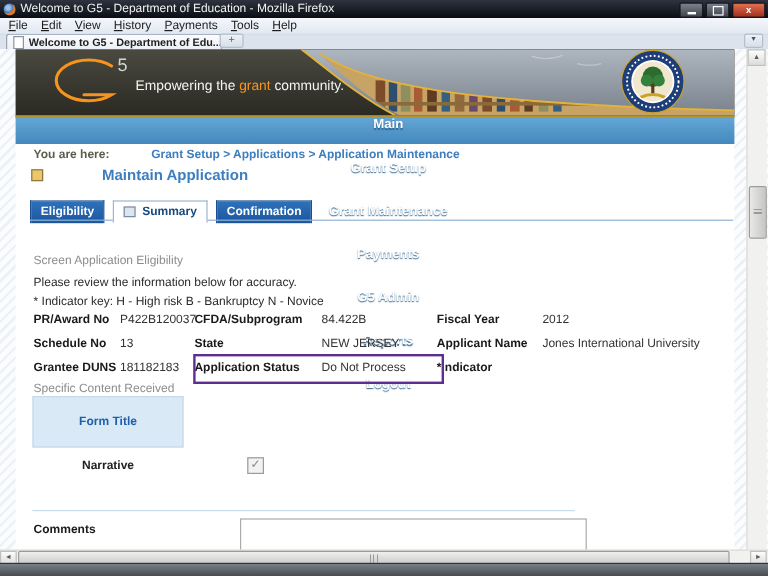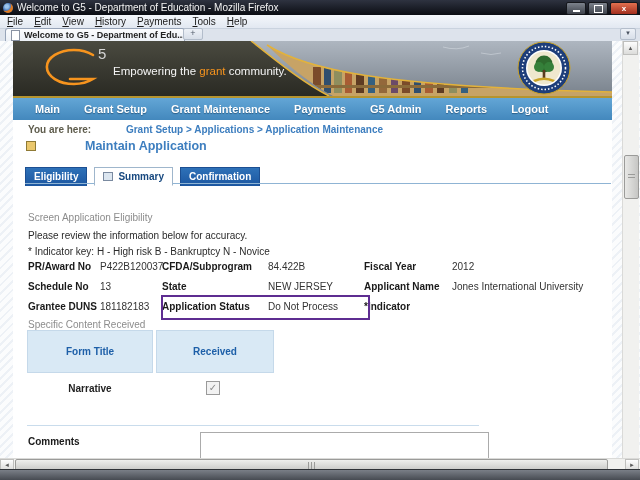--- a/index.html
+++ b/index.html
@@ -44,21 +44,21 @@
   .vp{position:absolute;top:41px;left:0;right:0;bottom:10px;overflow:hidden;
     background:repeating-linear-gradient(315deg,#EDF1F6 0 2px,#FBFCFD 2px 6px);}
   .panel{position:absolute;left:13px;top:0;width:599px;height:100%;background:#fff;}
 
   
   .banner{position:absolute;left:0;top:0;width:599px;height:55px;overflow:hidden;
     border-bottom:2px solid #B5942F;background:#3B3B32;}
   
   .navbar{position:absolute;left:0;top:57px;width:599px;height:22px;
     background:linear-gradient(#63A6D6,#4388BD);display:flex;align-items:center;
-    gap:24px;padding-left:22px;box-sizing:border-box;}
+    gap:24px;padding-left:22px;box-sizing:border-box;flex-direction:column;}
   .nav-item{color:#fff;font-size:11px;font-weight:bold;text-shadow:0 1px 1px #2c5f88;cursor:pointer;}
 
   .crumb{position:absolute;left:15px;top:83px;font-size:10px;font-weight:bold;color:#5E5C4C;}
   .crumb .links{color:#3D7EBF;margin-left:32px;}
   .h1row{position:absolute;left:13px;top:98px;display:flex;align-items:center;gap:9px;}
   .bullet{width:8px;height:8px;background:#EAC76C;border:1px solid #8F7A35;}
   .h1{color:#3D7EBF;font-size:12.5px;font-weight:bold;padding-left:40px;}
 
   
   .ptabs{position:absolute;left:12px;top:126px;display:flex;gap:7px;}
@@ -272,21 +272,20 @@
       <span class="fvalue">Do Not Process</span>
       <span class="flabel">*Indicator</span>
       <span class="fvalue"></span>
     </div>
     <div class="status-box"></div>
 
     <div class="sec-gray" style="top:278px">Specific Content Received</div>
     <div class="ctable">
       <div class="chead">
         <div class="chcell c1">Form Title</div>
-        <div class="chcell c2">Received</div>
       </div>
       <div class="crow">
         <div class="crcell c1">Narrative</div>
         <div class="crcell c2">
           <span class="checkbox">✓</span>
         </div>
       </div>
     </div>
 
     <div class="divider"></div>

